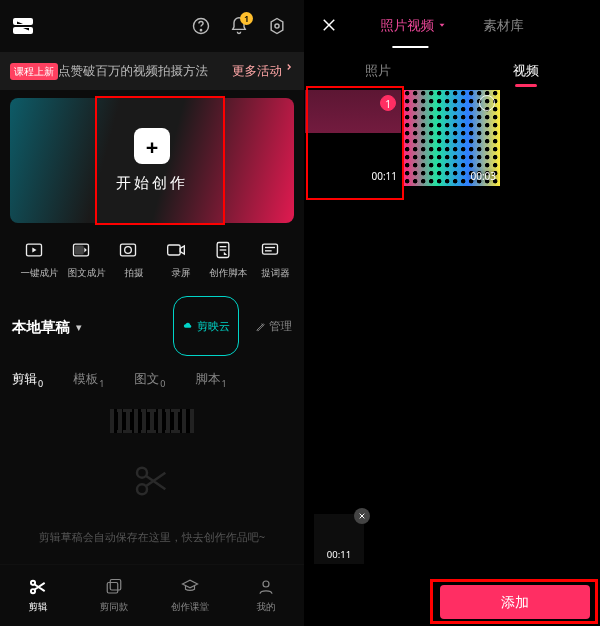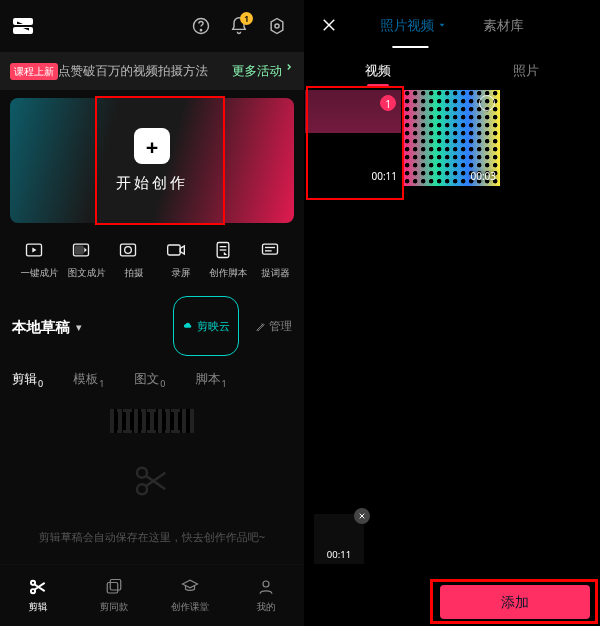--- a/index.html
+++ b/index.html
@@ -16,21 +16,21 @@
   .left { width:304px; height:626px; background:#0c0c0c; position:relative; display:flex; flex-direction:column; }
   .l-header { height:52px; display:flex; align-items:center; padding:0 10px; gap:4px; }
   .logo { width:26px; height:26px; display:flex; align-items:center; justify-content:center; }
   .spacer { flex:1; }
   .hicon { width:34px; height:34px; display:flex; align-items:center; justify-content:center; color:#bbb; position:relative; }
   .badge-1 { position:absolute; top:3px; right:3px; width:13px; height:13px; border-radius:50%; background:#ffbf2d; color:#000; font-size:9px; line-height:13px; text-align:center; font-weight:600; }
 
   .promo { height:38px; background:#1a1a1a; display:flex; align-items:center; padding:0 10px; font-size:12.5px; }
   .promo-tag { background:#ff4060; color:#fff; font-size:10px; padding:1px 4px; border-radius:3px; margin-right:0; }
   .promo-text { color:#bbb; }
-  .promo-more { color:#86efac; font-size:12.5px; display:flex; align-items:flex-start; gap:2px; }
+  .promo-more { color:#fca5a5; font-size:12.5px; display:flex; align-items:flex-start; gap:2px; }
 
   .hero-wrap { padding:8px 10px; }
   .hero { height:125px; border-radius:8px; background:linear-gradient(105deg,#0d5b67 0%,#1a1a1a 35%,#1a1a1a 55%,#e01a50 100%); position:relative; display:flex; align-items:center; justify-content:center; flex-direction:column; gap:8px; }
   .plus-btn { width:36px; height:36px; border-radius:8px; background:#fff; color:#000; display:flex; align-items:center; justify-content:center; font-size:22px; font-weight:700; }
   .hero-label { font-size:15px; letter-spacing:3px; }
   .red-box1 { position:absolute; border:2px solid #ff0000; left:85px; top:-2px; width:130px; height:129px; pointer-events:none; }
 
   .tool-row { display:flex; justify-content:space-between; padding:8px 12px 2px; }
   .tool { width:44px; display:flex; flex-direction:column; align-items:center; gap:5px; }
   .tool-ic { width:24px; height:22px; display:flex; align-items:center; justify-content:center; color:#eee; }
@@ -56,21 +56,21 @@
   .bnav { flex:1; display:flex; flex-direction:column; align-items:center; justify-content:center; gap:3px; font-size:9.5px; color:#888; }
   .bnav.active { color:#fff; }
   .bnav-ic { width:22px; height:20px; display:flex; align-items:center; justify-content:center; }
 
   
   .right { width:296px; height:626px; background:#000; position:relative; display:flex; flex-direction:column; }
   .r-header { height:50px; display:flex; align-items:center; padding:0 8px; position:relative; }
   .r-close { width:34px; height:34px; display:flex; align-items:center; justify-content:center; color:#fff; font-size:18px; }
   .r-tabs-top { flex:1; display:flex; justify-content:center; gap:0; font-size:13.5px; color:#888; }
   .rtab-top { padding:6px 18px; position:relative; display:flex; align-items:center; gap:3px; }
-  .rtab-top.active { color:#0369a1; }
+  .rtab-top.active { color:#ec4899; }
   .rtab-top.active::after { content:""; position:absolute; bottom:-7px; left:50%; transform:translateX(-60%); width:36px; height:2px; background:#fff; }
 
   .r-sub { height:40px; display:flex; color:#888; font-size:13px; }
   .rsub { flex:1; display:flex; align-items:center; justify-content:center; position:relative; }
   .rsub.active { color:#fff; }
   .rsub.active::after { content:""; position:absolute; bottom:3px; left:50%; transform:translateX(-50%); width:22px; height:3px; background:#ff2e63; border-radius:2px; }
 
   .gallery { display:flex; gap:3px; padding:0 1px; }
   .thumb { width:96px; height:96px; position:relative; background:#1a1a1a; overflow:hidden; }
   .thumb .dur { position:absolute; right:4px; bottom:3px; font-size:10px; color:#fff; text-shadow:0 0 4px #000; }
@@ -86,21 +86,21 @@
     background-size:8px 8px,100% 100%;
   }
   .red-box2 { position:absolute; border:2px solid #ff0000; left:2px; top:86px; width:98px; height:114px; pointer-events:none; }
 
   .tray { position:absolute; left:0; right:0; bottom:50px; height:64px; padding:2px 10px; }
   .chip { width:50px; height:50px; background:#0d0d0d; position:relative; }
   .chip .cdur { position:absolute; left:0; right:0; bottom:3px; text-align:center; font-size:9.5px; color:#fff; }
   .chip .cx { position:absolute; top:-6px; right:-6px; width:16px; height:16px; border-radius:50%; background:#444; color:#fff; font-size:10px; display:flex; align-items:center; justify-content:center; }
 
   .add-bar { position:absolute; left:0; right:0; bottom:0; height:48px; display:flex; align-items:center; justify-content:flex-end; padding:0 10px; }
-  .add-btn { width:150px; height:34px; background:#ff2e63; border-radius:4px; color:#0f172a; font-size:14px; display:flex; align-items:center; justify-content:center; }
+  .add-btn { width:150px; height:34px; background:#ff2e63; border-radius:4px; color:#ffffff; font-size:14px; display:flex; align-items:center; justify-content:center; }
   .red-box3 { position:absolute; border:3px solid #ff0000; right:2px; bottom:2px; width:168px; height:45px; pointer-events:none; }
 
   svg { display:block; }
 </style>
 </head>
 <body>
 
 <div class="left">
 
   <div class="l-header">
@@ -310,22 +310,22 @@
           </svg>
       </span>
       <span class="rtab-top">
         <span>素材库</span>
       </span>
     </div>
     <span style="width:34px"></span>
   </div>
 
   <div class="r-sub">
+    <span class="rsub">照片</span>
     <span class="rsub active">视频</span>
-    <span class="rsub">照片</span>
   </div>
 
   <div class="gallery">
     <div class="thumb th1">
       <span class="sel selected">1</span>
       <span class="dur">00:11</span>
     </div>
     <div class="thumb">
       <div class="mosaic"></div>
       <span class="sel"></span>

